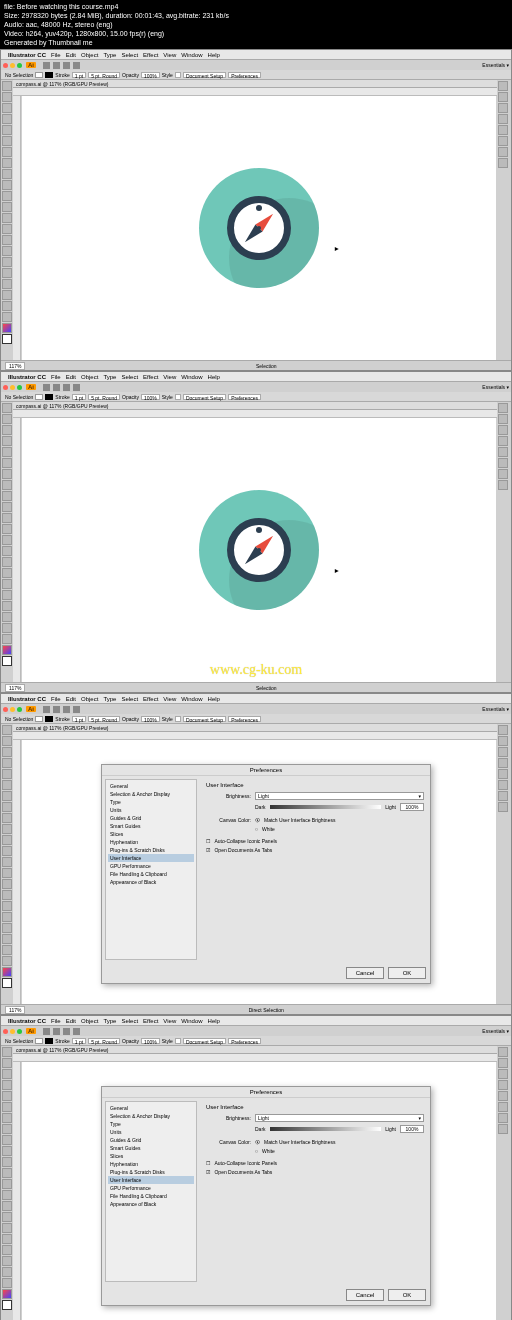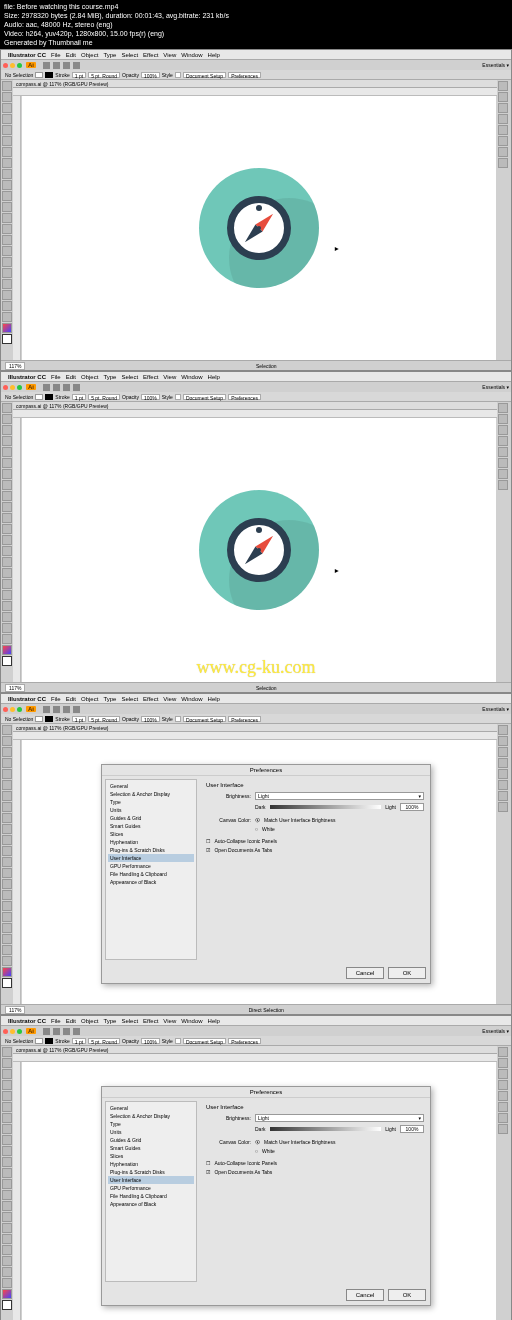--- a/index.html
+++ b/index.html
@@ -48,21 +48,21 @@
 .compass-north { position:absolute; top:2px; left:50%; transform:translateX(-50%); width:6px; height:6px; background:#2c3e50; border-radius:50%; }
 .needle { position:absolute; top:50%; left:50%; transform:translate(-50%,-50%) rotate(45deg); }
 .needle-n { width:0; height:0; border-left:5px solid transparent; border-right:5px solid transparent; border-bottom:20px solid #e74c3c; }
 .needle-s { width:0; height:0; border-left:5px solid transparent; border-right:5px solid transparent; border-top:20px solid #2c3e50; }
 .center-pin { position:absolute; top:50%; left:50%; transform:translate(-50%,-50%); width:4px; height:4px; background:#2c3e50; border-radius:50%; z-index:3; }
 
 .statusbar { height:10px; background:#d0d0d0; font-size:5px; display:flex; align-items:center; padding:0 4px; border-top:1px solid #aaa; }
 .zoom { background:#fff; border:1px solid #aaa; padding:0 3px; }
 .sel-label { margin:0 auto; }
 
-.watermark { position:absolute; left:50%; transform:translateX(-50%); bottom:14px; color:#ffeb3b; font-size:18px; font-family: Georgia, serif; z-index:10; text-shadow:0 0 1px rgba(0,0,0,0.3); }
+.watermark { position:absolute; left:50%; transform:translateX(-50%); bottom:14px; color:#ffeb3b; font-size:14px; font-family: Georgia, serif; z-index:10; text-shadow:0 0 1px rgba(0,0,0,0.3); }
 
 .dialog { position:absolute; top:70px; left:100px; width:330px; height:220px; background:#e4e4e4; border:1px solid #999; box-shadow:2px 2px 6px rgba(0,0,0,0.3); font-size:6px; display:flex; flex-direction:column; }
 .dlg-title { text-align:center; padding:2px; font-size:6px; border-bottom:1px solid #ccc; }
 .dlg-body { flex:1; display:flex; }
 .dlg-side { width:92px; background:#eee; border:1px solid #bbb; margin:3px; padding:2px; display:flex; flex-direction:column; gap:0; }
 .dlg-cat { padding:1px 2px; font-size:5px; }
 .dlg-cat.sel { background:#b8cde0; }
 .dlg-main { flex:1; padding:6px; }
 .dlg-h { font-size:6px; margin-bottom:4px; }
 .dlg-row { display:flex; align-items:center; gap:4px; margin-bottom:3px; font-size:5px; }

